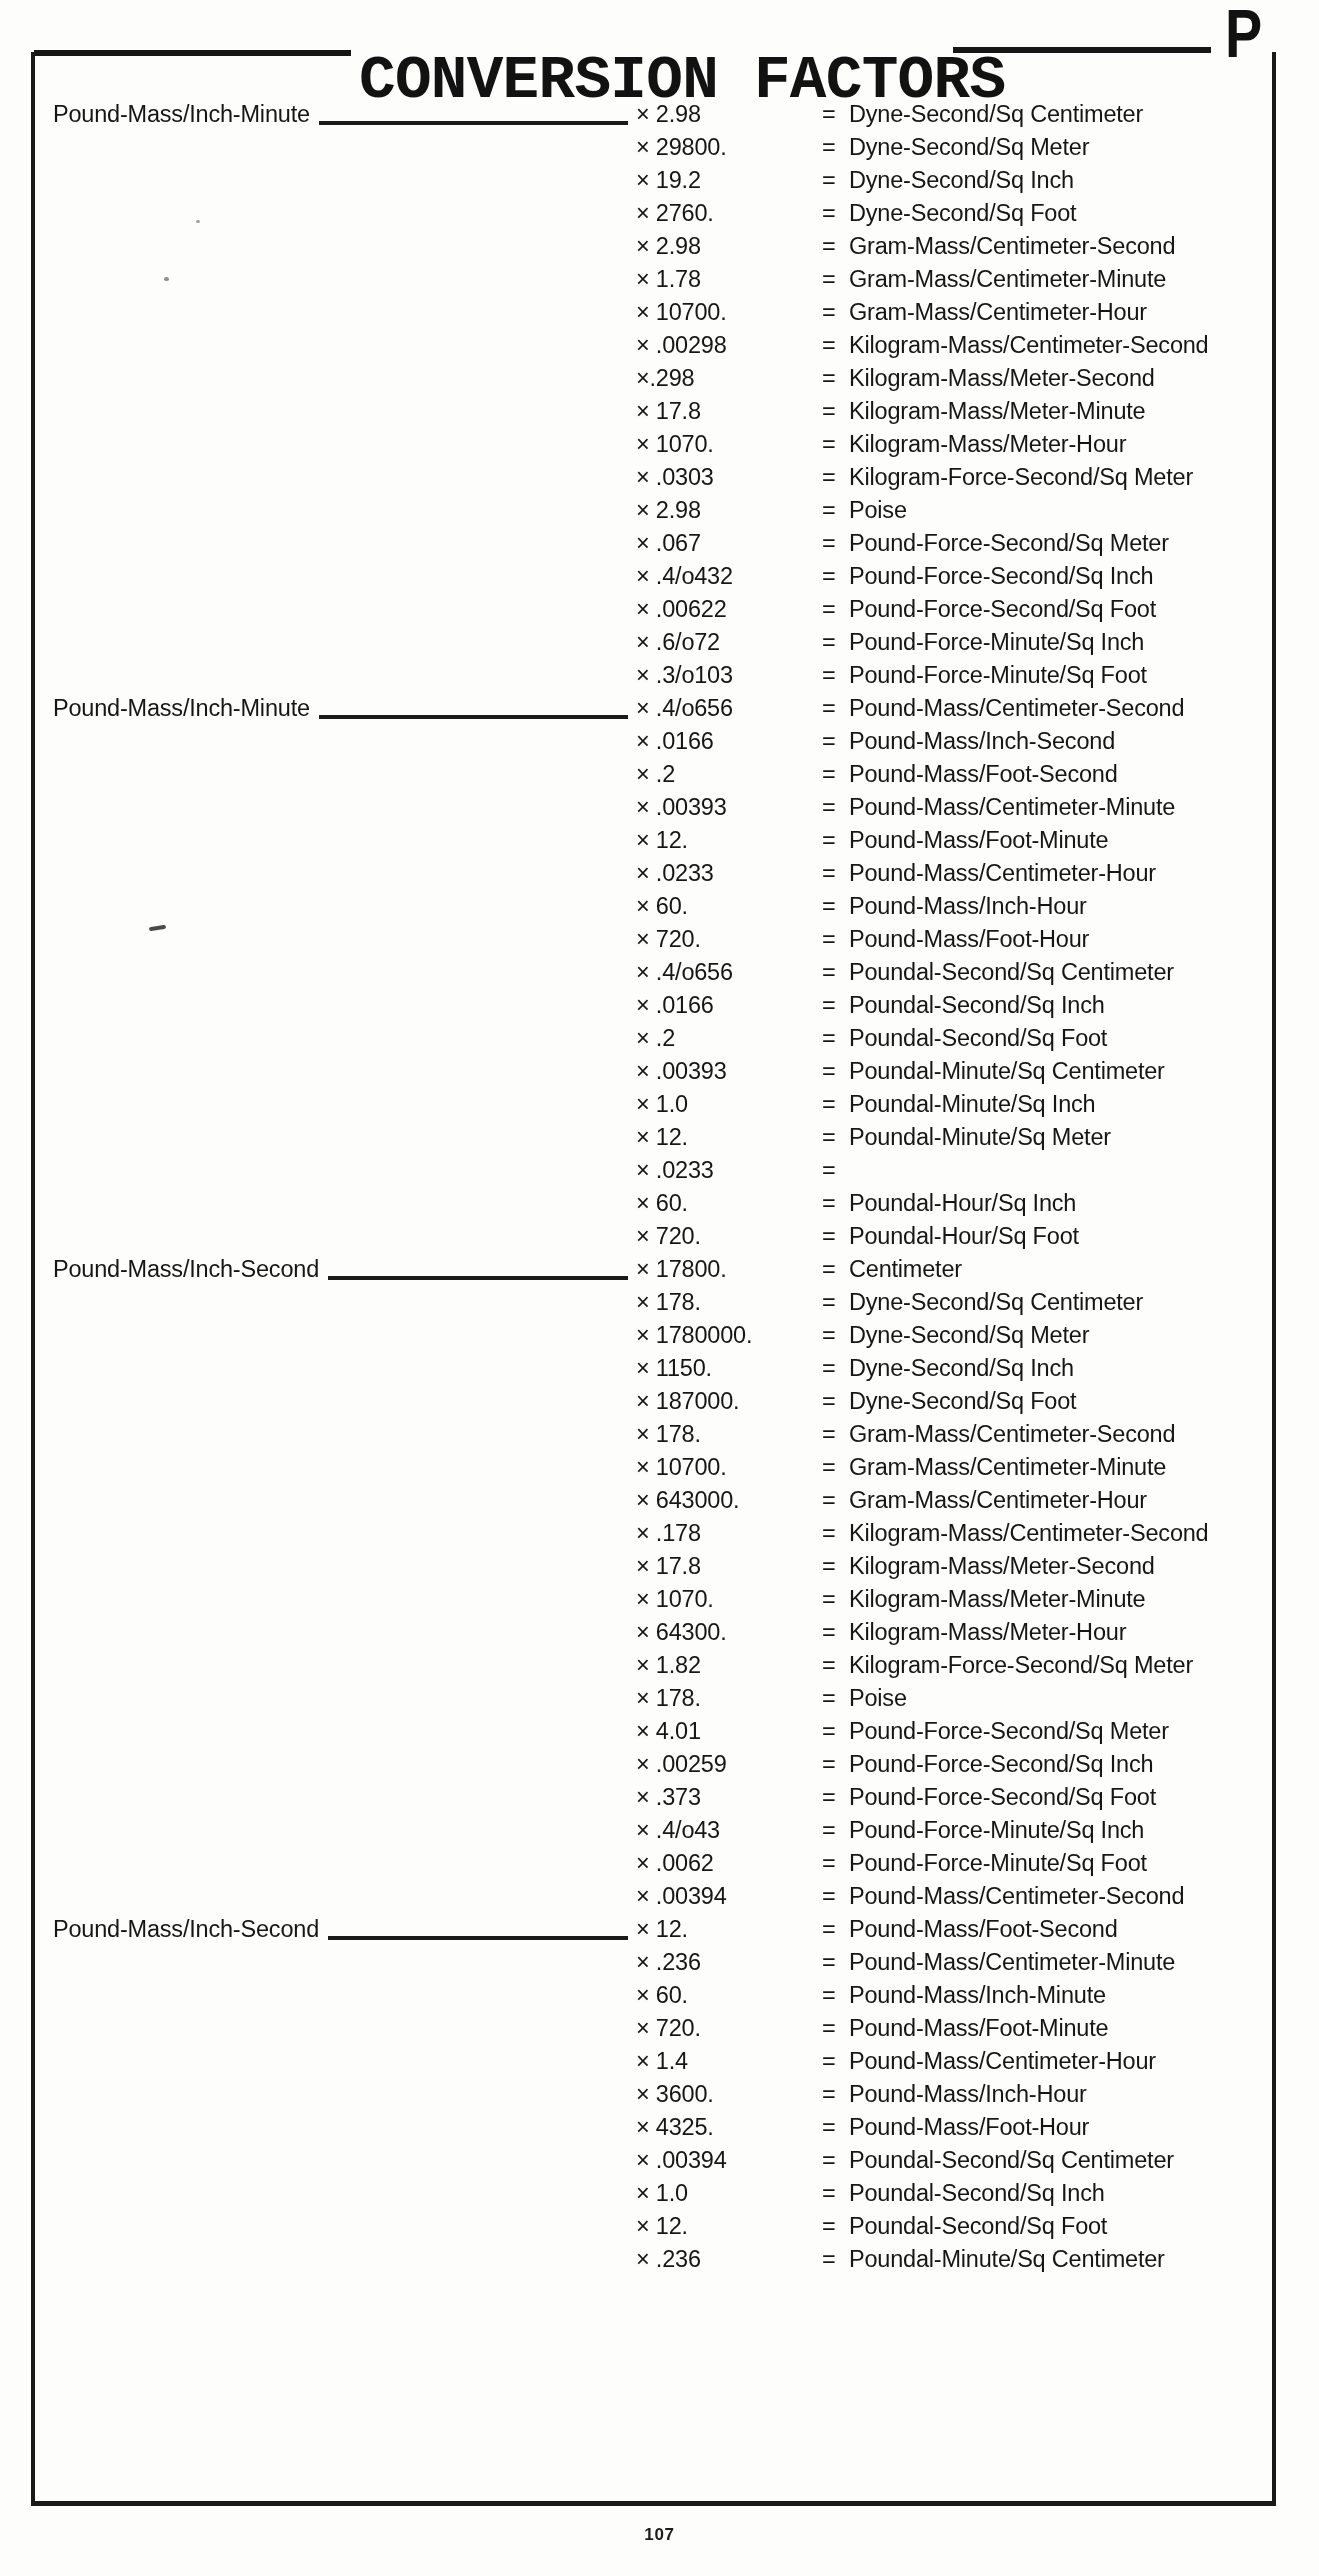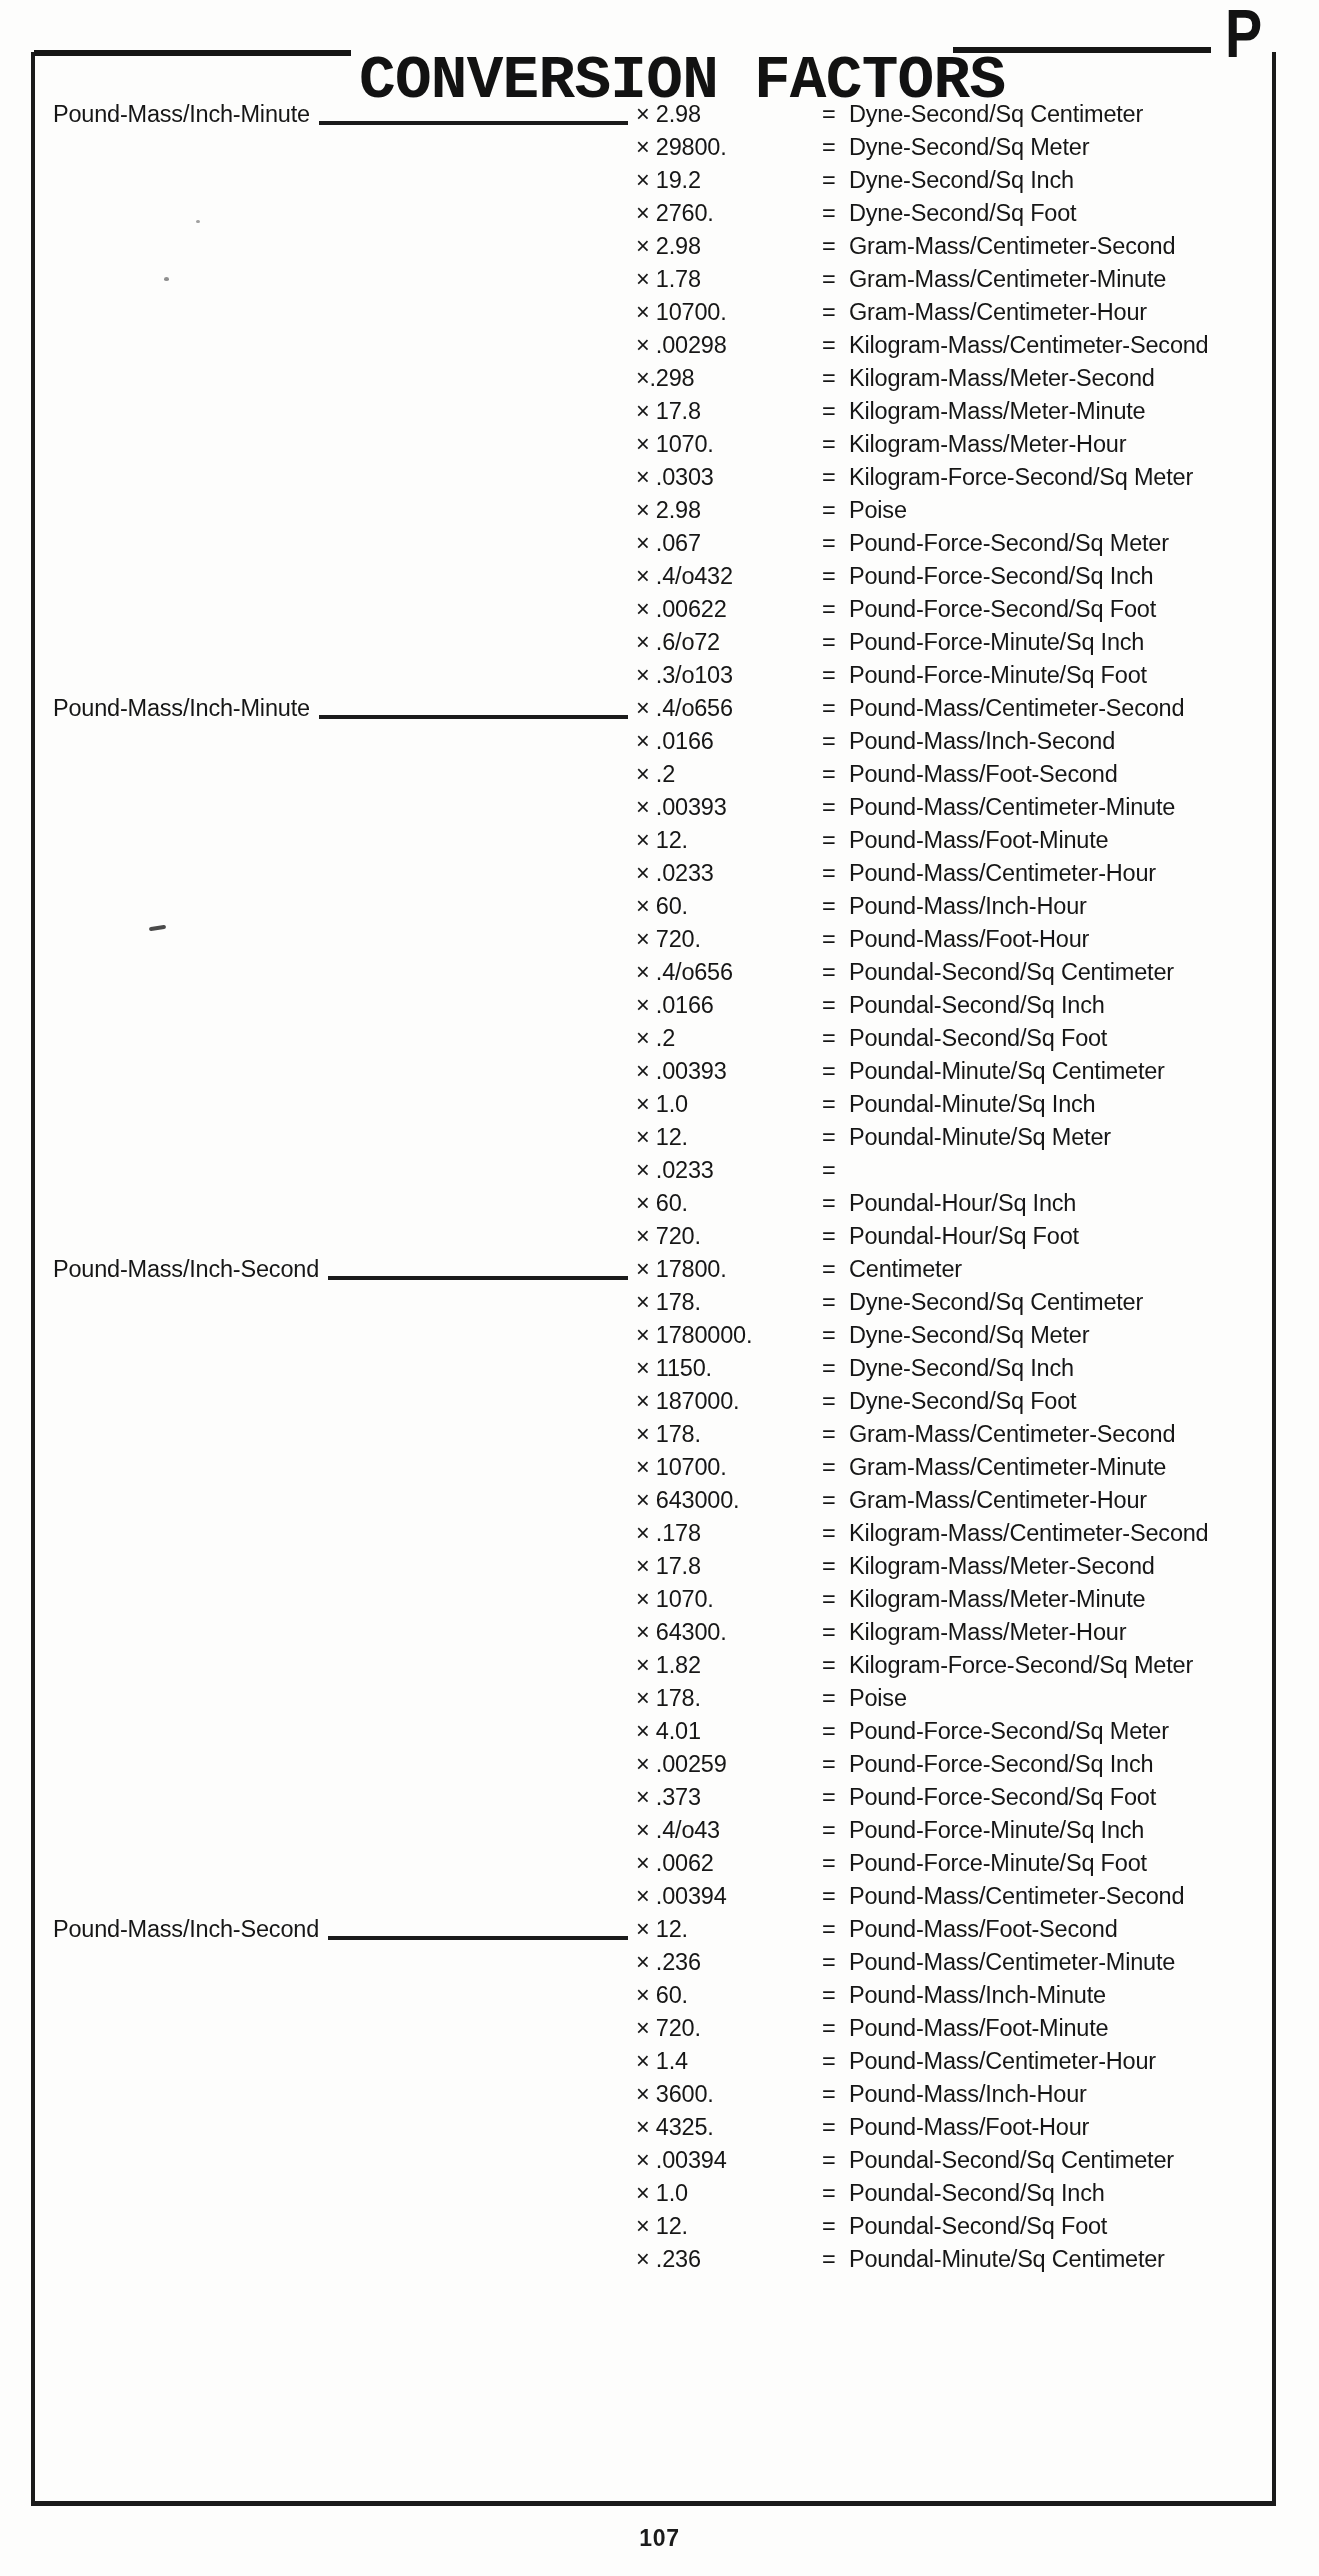--- a/index.html
+++ b/index.html
@@ -49,21 +49,21 @@
   .label-text{ white-space:nowrap; }
   .label-rule{
     flex:1 1 auto; align-self:flex-end;
     height:0; border-bottom:4.6px solid #1b1b1b;
     margin:0 7.8px 5.9px 9px;
   }
   .factor-cell, .equals-cell, .result-cell{ white-space:nowrap; }
   
   .page-number{
     position:absolute; left:0; top:2525px; width:100%;
-    text-align:center; font-size:23px; font-weight:bold;
+    text-align:center; font-size:17px; font-weight:bold;
     letter-spacing:0.7px; color:#1b1b1b;
   }
   
   .speck{ position:absolute; }
   .speck-dash{ left:149px; top:926px; width:17px; height:3.9px; background:#4a4a4a; border-radius:2px; transform:rotate(-8deg); }
   .speck-dot1{ left:164px; top:277px; width:5.2px; height:3.9px; background:#8f8f8f; border-radius:50%; }
   .speck-dot2{ left:196px; top:220px; width:3.9px; height:3.3px; background:#a0a0a0; border-radius:50%; }
 </style>
 </head>
 <body>

